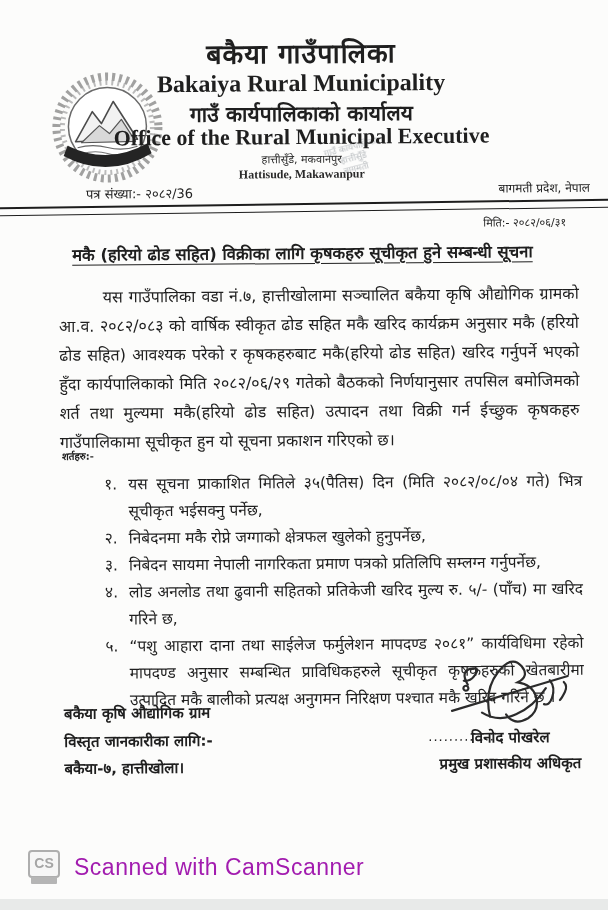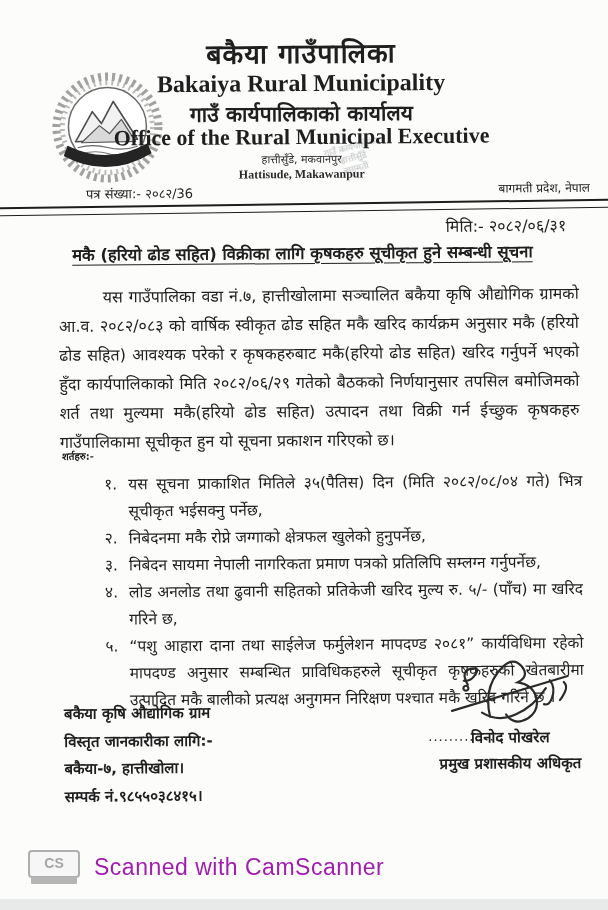--- a/index.html
+++ b/index.html
@@ -20,41 +20,41 @@
 
   
   .emblem{position:absolute;left:50px;top:68px;width:120px;height:122px;}
 
   
   .stamp{position:absolute;left:296px;top:142px;width:120px;transform:rotate(-14deg);color:rgba(85,95,105,0.42);font-size:9px;line-height:11px;text-align:center;filter:blur(0.4px);}
 
   
   .sep{position:absolute;left:-4px;right:-4px;top:203px;height:6px;border-top:2px solid #1d1d1d;border-bottom:1px solid #1d1d1d;transform:rotate(-0.35deg);}
 
-  .date-line{position:absolute;top:216px;right:40px;font-size:16px;font-weight:500;margin-left:29px;}
+  .date-line{position:absolute;top:216px;right:40px;font-size:11px;font-weight:500;margin-left:29px;}
   .subject{position:absolute;top:241px;left:0;right:0;text-align:center;font-size:16.5px;font-weight:700;text-decoration:underline;text-underline-offset:4px;}
 
   .body-par{position:absolute;top:281px;left:60px;right:28px;font-size:16px;line-height:29px;text-align:justify;text-indent:44px;}
 
   .terms-head{position:absolute;top:447px;left:62px;font-size:10px;font-weight:700;}
   .terms{position:absolute;top:470px;left:104px;right:26px;font-size:15.5px;line-height:27px;}
   .term{display:flex;align-items:flex-start;}
   .term .num{flex:0 0 24px;}
   .term .txt{flex:1;text-align:justify;}
 
   .footer-left{position:absolute;top:699px;left:62px;font-size:15px;line-height:27.5px;font-weight:600;}
 
   .sig{position:absolute;top:648px;left:420px;width:176px;text-align:center;}
   .sig svg{display:block;margin:0 auto;}
   .sig .dots{position:absolute;top:82px;left:6px;font-size:13px;letter-spacing:1px;color:#222;}
   .sig .name{margin-top:-12px;font-size:15px;font-weight:600;}
   .sig .role{margin-top:6px;font-size:15px;font-weight:600;white-space:nowrap;}
 
   .watermark{position:absolute;left:28px;top:850px;display:flex;align-items:center;gap:14px;}
-  .cs-icon{width:52px;height:34px;position:relative;}
+  .cs-icon{width:32px;height:34px;position:relative;}
   .cs-box{position:absolute;top:0;left:0;right:0;height:24px;border:2.5px solid #aeaeae;border-radius:4px;color:#a5a5a5;font-family:"Liberation Sans",sans-serif;font-weight:700;font-size:14px;text-align:center;line-height:23px;background:#f6f6f6;}
   .cs-tab{position:absolute;left:3px;right:3px;bottom:0;height:7px;background:#b5b5b5;border-radius:1px;}
   .wm-text{font-family:"Liberation Sans",sans-serif;font-size:23px;color:#a21caf;letter-spacing:0.5px;}
   .bottom-strip{position:absolute;left:0;right:0;bottom:0;height:11px;background:#e8eae9;}
 </style>
 </head>
 <body>
 
 <div class="scan">
   <div class="doc">
@@ -124,21 +124,20 @@
       <div class="term">
         <span class="num">५.</span>
         <span class="txt">“पशु आहारा दाना तथा साईलेज फर्मुलेशन मापदण्ड २०८१” कार्यविधिमा रहेको मापदण्ड अनुसार सम्बन्धित प्राविधिकहरुले सूचीकृत कृषकहरुको खेतबारीमा उत्पादित मकै बालीको प्रत्यक्ष अनुगमन निरिक्षण पश्चात मकै खरिद गरिने छ ।</span>
       </div>
     </div>
 
     <div class="footer-left">
       <div>बकैया कृषि औद्योगिक ग्राम</div>
       <div>विस्तृत जानकारीका लागि:-</div>
       <div>बकैया-७, हात्तीखोला।</div>
-      <div>सम्पर्क नं.९८५५०३८४१५।</div>
     </div>
 
     <div class="sig">
       <svg width="160" height="92" viewBox="0 0 160 92">
         <g fill="none" stroke="#2b2b2b" stroke-width="2.2" stroke-linecap="round">
           <path d="M38 38 q-8 -14 4 -16 q10 -2 2 8 q-4 5 -10 4"></path>
           <path d="M36 44 a2.5 2.5 0 1 1 0.1 0"></path>
           <path d="M60 70 q-6 -26 8 -44 q14 -18 24 -6 q8 10 -4 16 q14 2 18 14 q4 14 -8 22 q-14 8 -22 -4"></path>
           <path d="M52 66 q16 10 34 2 q18 -8 30 -26"></path>
           <path d="M22 64 L138 30"></path>

